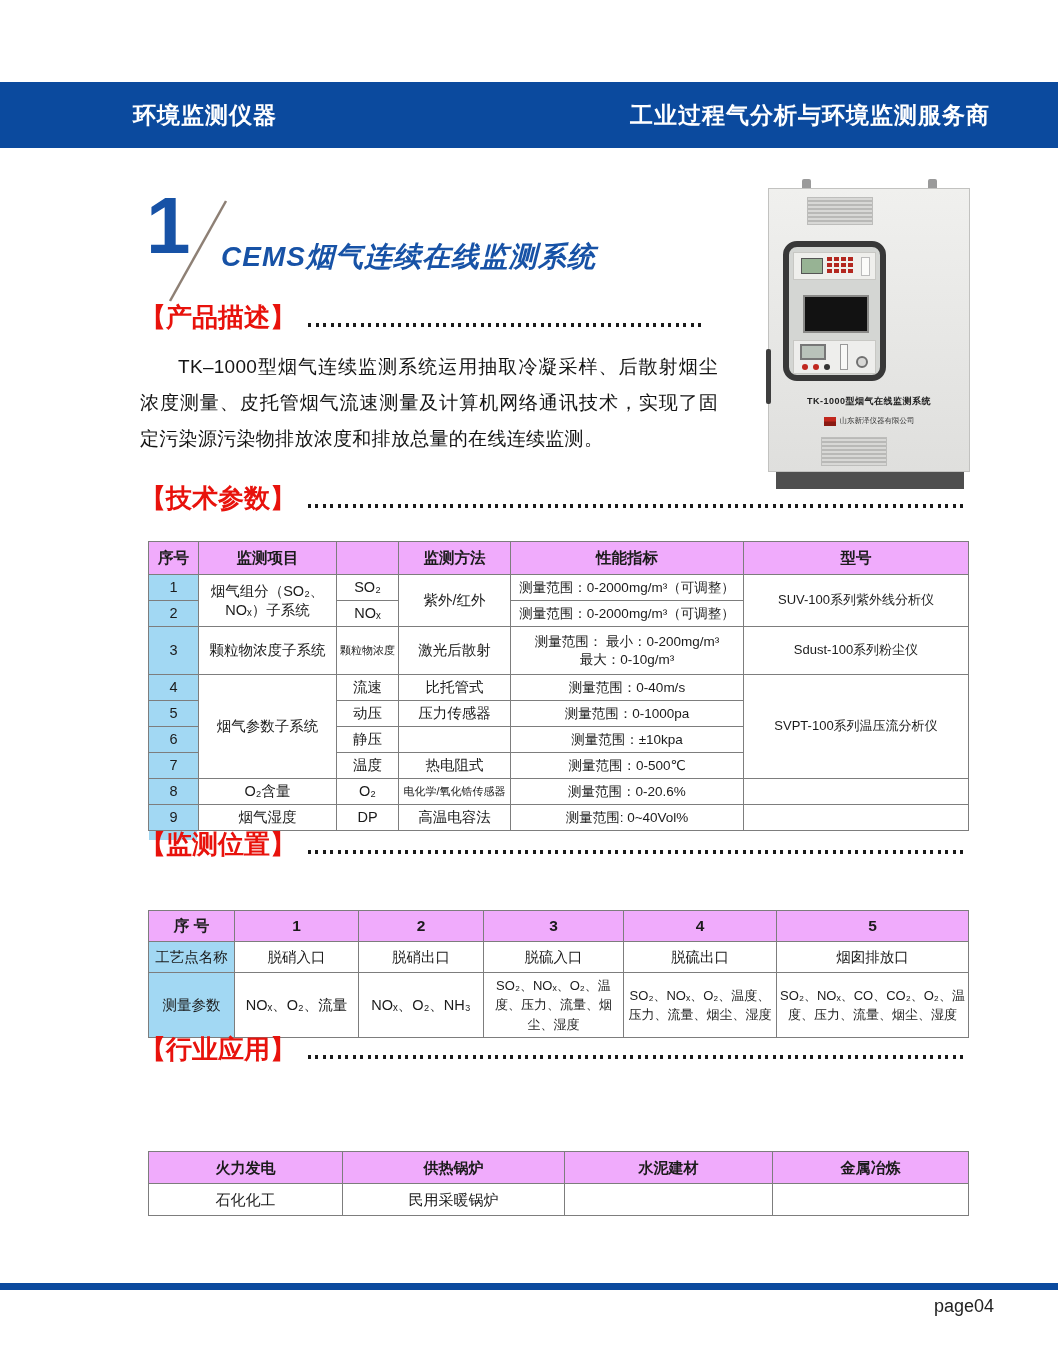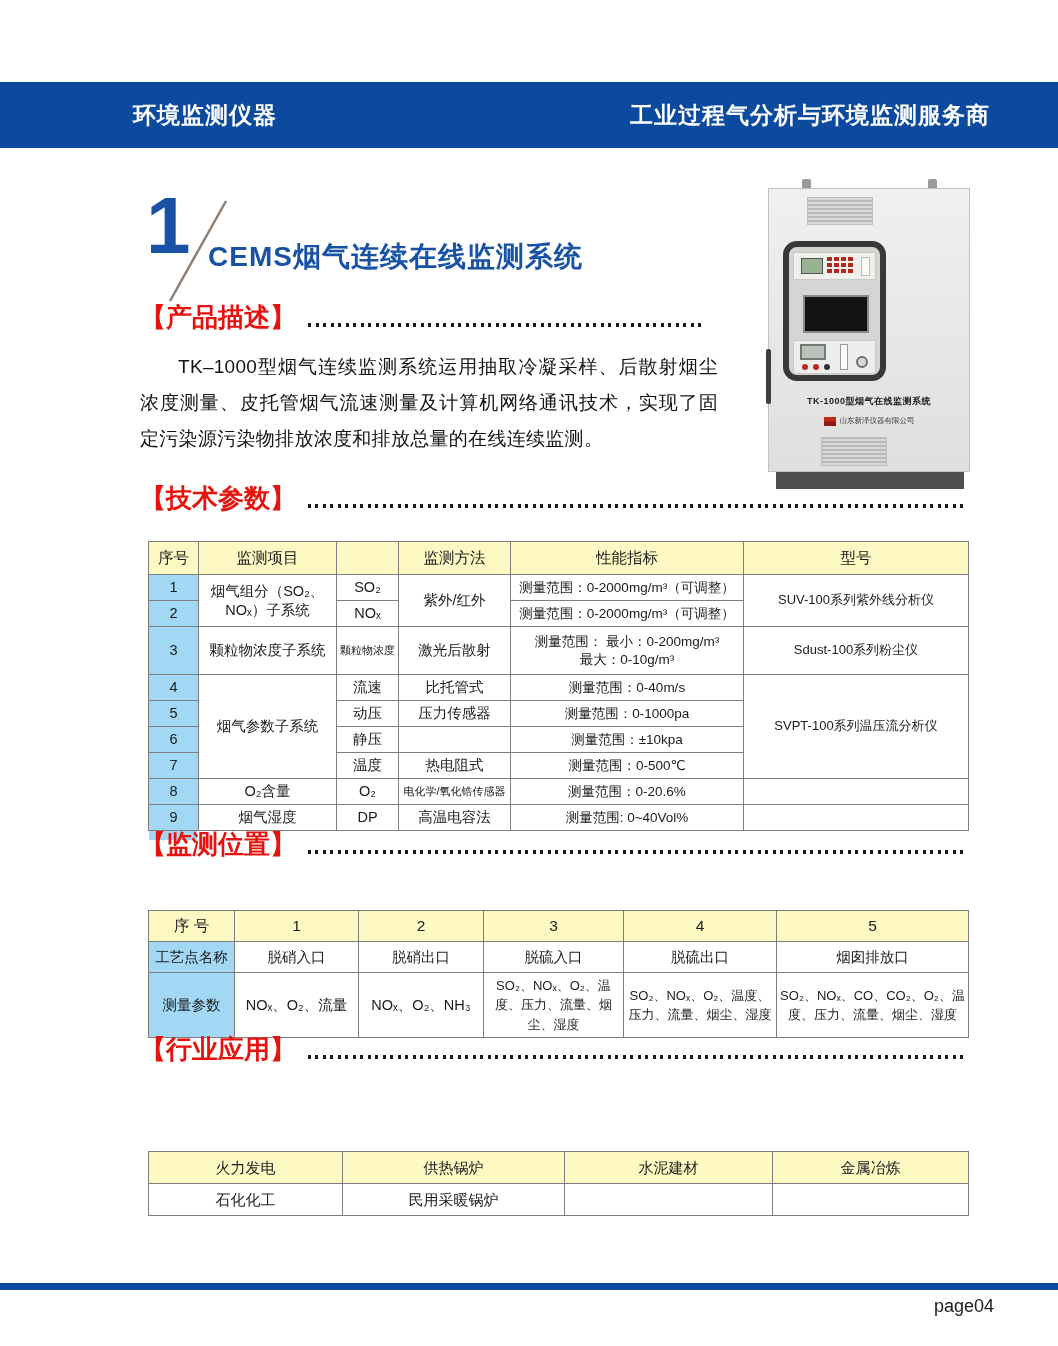--- a/index.html
+++ b/index.html
@@ -8,38 +8,38 @@
 
   
   .topbar{position:absolute;left:0;top:82px;width:100%;height:66px;background:#0b4a9e;
           display:flex;align-items:center;justify-content:space-between;box-sizing:border-box;
           padding:0 68px 0 133px;color:#fff;font-weight:bold;font-size:23px;letter-spacing:1px;}
 
   
   .hero-num{position:absolute;left:146px;top:188px;font-size:80px;line-height:0.95;
             font-weight:bold;color:#1752a6;}
   .hero-slash{position:absolute;left:160px;top:196px;width:75px;height:110px;}
-  .hero-title{position:absolute;left:208px;top:238px;font-size:28px;font-weight:bold;
-              color:#1752a6;letter-spacing:1px;}
+  .hero-title{position:absolute;left:221px;top:238px;font-size:28px;font-weight:bold;
+              color:#1752a6;letter-spacing:1px;font-style:italic;}
 
   
   .section-head{position:absolute;display:flex;align-items:flex-end;}
   .section-label{color:#e8120c;font-weight:bold;font-size:26px;line-height:1.1;white-space:nowrap;}
   .dots{flex:1;height:4px;margin:0 0 5px 12px;
         background:repeating-linear-gradient(90deg,#1a1a1a 0 3px,transparent 3px 7.5px);}
 
   
   .desc-text{position:absolute;left:140px;top:349px;width:578px;font-size:19px;line-height:36px;
              color:#141414;text-indent:2em;text-align:justify;letter-spacing:0.3px;font-weight:500;}
 
   
   table{border-collapse:collapse;table-layout:fixed;}
   td{border:1px solid #7d7d7d;text-align:center;vertical-align:middle;padding:1px 3px;
      font-size:14.5px;color:#1b1b1b;overflow:hidden;line-height:1.3;}
-  .th{background:#fef9c3;font-weight:400;font-size:15.5px;}
+  .th{background:#f0abfc;font-weight:700;font-size:15.5px;}
   .bg{background:#a2d8f3;}
   .h-head td{height:30px;}
   .h-std td{height:23px;}
   .h-tall td{height:45px;}
   .c-range{font-size:13.5px;}
   .c-small{font-size:11px;}
   .c-model{font-size:13px;}
   .blue-stub{width:48px;height:9px;background:#a2d8f3;margin-left:1px;}
 
   .tbl-wrap{position:absolute;}

